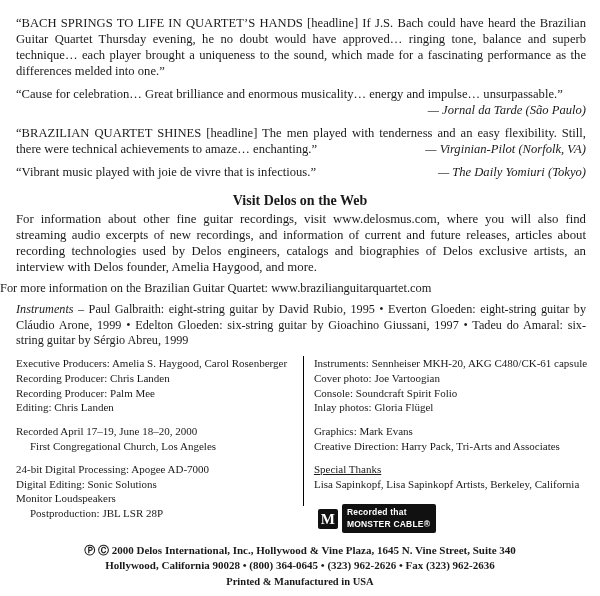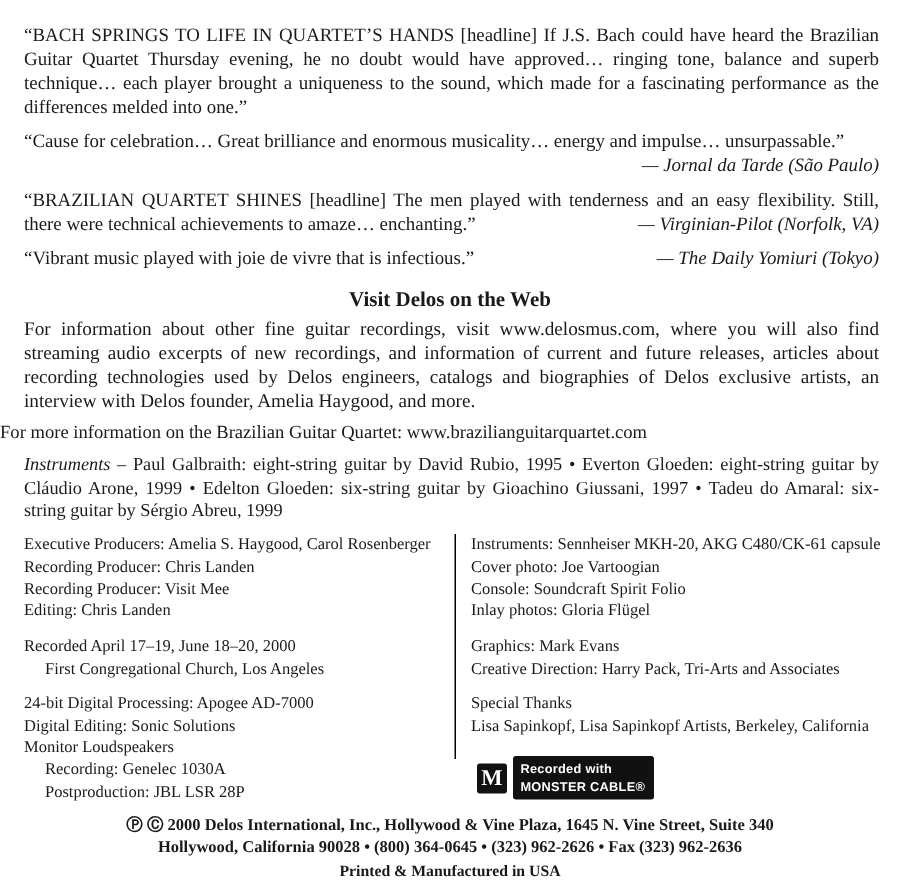--- a/index.html
+++ b/index.html
@@ -81,20 +81,21 @@
   }
   .col-right {
     width: 284px;
     box-sizing: border-box;
     padding-left: 2px;
   }
   .blk { margin-bottom: 9px; }
   .indent1 { padding-left: 14px; }
   .it { }
   .ul {
+    text-decoration: underline;
   }
 
   .footer {
     position: absolute;
     left: 0;
     right: 0;
     bottom: 6px;
     text-align: center;
     font-size: 11px;
     line-height: 1.4;
@@ -186,34 +187,33 @@
   </div>
 
   <div class="credits">
     <div class="vert-rule"></div>
     <div class="cols">
 
       <div class="col-left">
         <div class="blk">
           <div><span>Executive Producers:</span><span class="it"> Amelia S. Haygood, Carol Rosenberger</span></div>
           <div><span>Recording Producer:</span><span class="it"> Chris Landen</span></div>
-          <div><span>Recording Producer:</span><span class="it"> Visit Mee</span></div>
+          <div><span>Recording Producer:</span><span class="it"> Palm Mee</span></div>
           <div><span>Editing:</span><span class="it"> Chris Landen</span></div>
         </div>
 
         <div class="blk">
           <div>Recorded April 17–19, June 18–20, 2000</div>
           <div class="indent1">First Congregational Church, Los Angeles</div>
         </div>
 
         <div class="blk">
           <div><span>24-bit Digital Processing:</span><span class="it"> Apogee AD-7000</span></div>
           <div><span>Digital Editing:</span><span class="it"> Sonic Solutions</span></div>
           <div>Monitor Loudspeakers</div>
-          <div class="indent1"><span>Recording:</span><span class="it"> Genelec 1030A</span></div>
           <div class="indent1"><span>Postproduction:</span><span class="it"> JBL LSR 28P</span></div>
         </div>
       </div>
 
       <div class="col-right">
         <div class="blk">
           <div><span>Instruments:</span><span class="it"> Sennheiser MKH-20, AKG C480/CK-61 capsule</span></div>
           <div><span>Cover photo:</span><span class="it"> Joe Vartoogian</span></div>
           <div><span>Console:</span><span class="it"> Soundcraft Spirit Folio</span></div>
           <div><span>Inlay photos:</span><span class="it"> Gloria Flügel</span></div>
@@ -225,21 +225,21 @@
         </div>
 
         <div class="blk">
           <div class="ul">Special Thanks</div>
           <div class="it">Lisa Sapinkopf, Lisa Sapinkopf Artists, Berkeley, California</div>
         </div>
 
         <div class="mc-badge">
           <div class="mc-logo">M</div>
           <div class="mc-text">
-            <div>Recorded with</div>
+            <div>Recorded that</div>
             <div>MONSTER CABLE®</div>
           </div>
         </div>
       </div>
 
     </div>
   </div>
 
   <div class="footer">
     <div>Ⓟ Ⓒ 2000 Delos International, Inc., Hollywood &amp; Vine Plaza, 1645 N. Vine Street, Suite 340</div>

